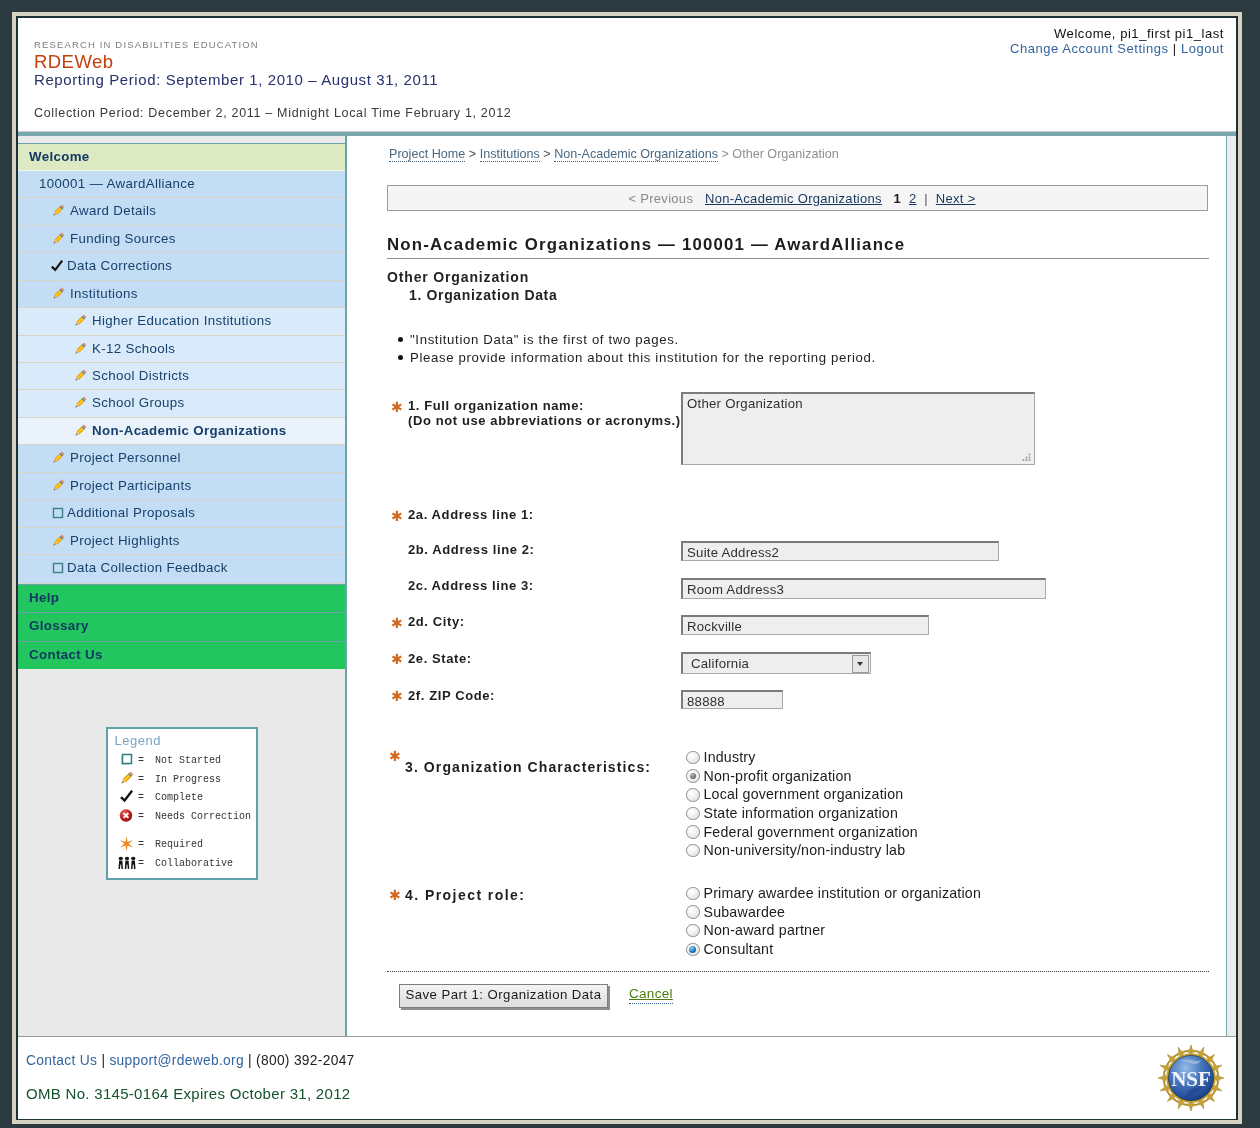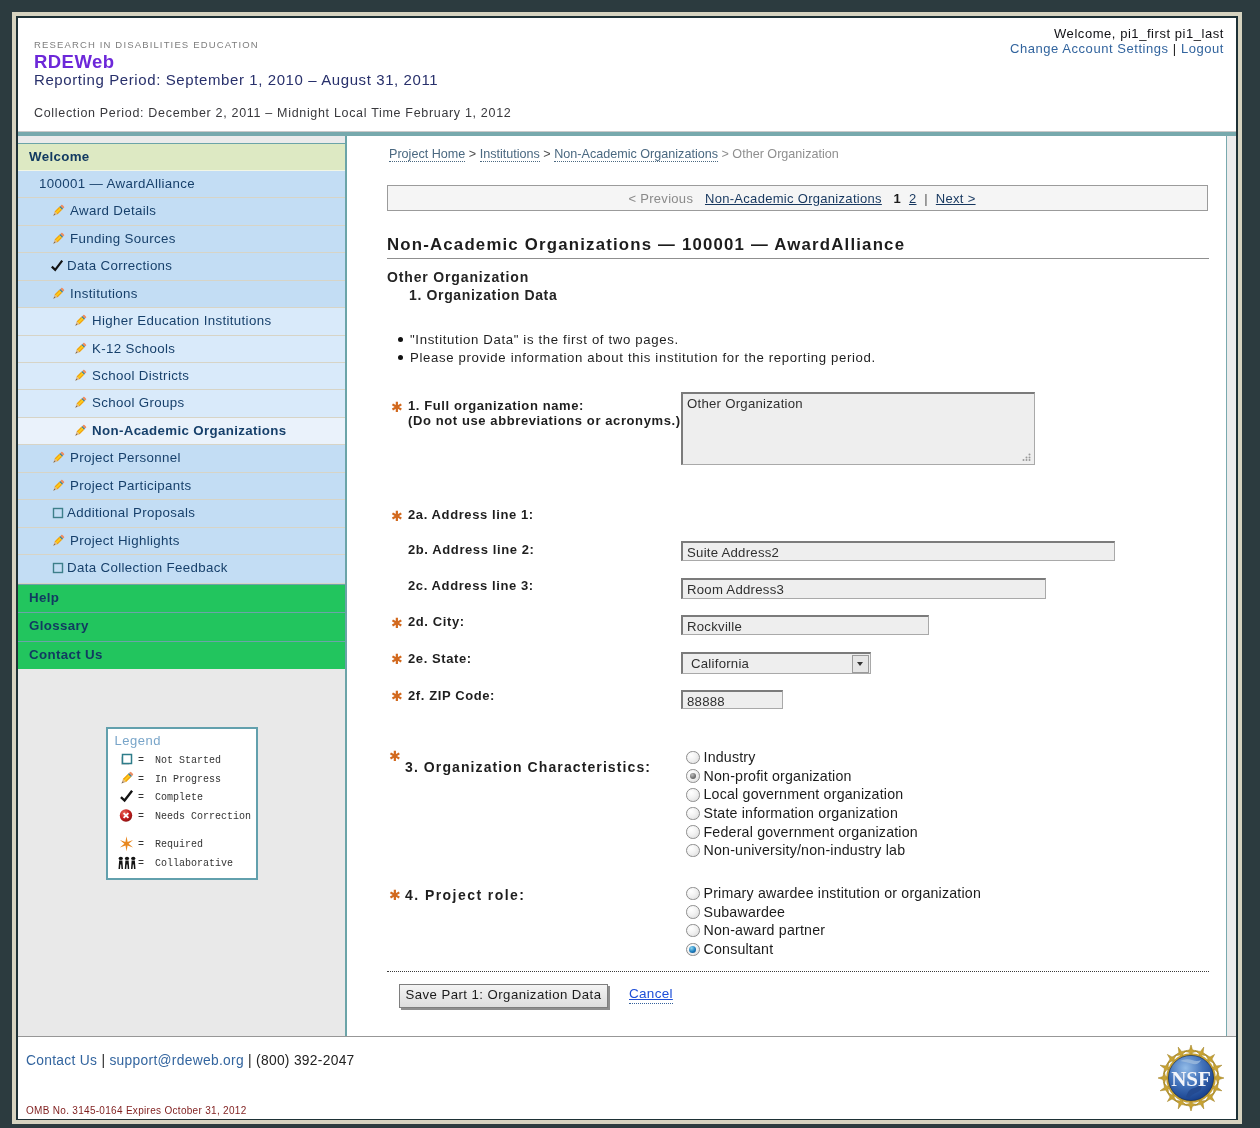--- a/index.html
+++ b/index.html
@@ -2,21 +2,21 @@
 <html><head>
 <meta charset="utf-8">
 <style>
 html,body{margin:0;padding:0;}
 body{width:1260px;height:1128px;background:#2c3b3f;font-family:"Liberation Sans",sans-serif;position:relative;overflow:hidden;}
 .outer{position:absolute;left:12px;top:12px;width:1230px;height:1112px;background:#d6d3c0;}
 .inner{position:absolute;left:4px;top:4px;width:1218px;height:1100px;border:2px solid #1e3136;background:#fff;box-sizing:content-box;}
 
 .hdr{position:absolute;left:0;top:0;width:1218px;height:113px;border-bottom:1px solid #c9c9c9;}
 .h-eyebrow{position:absolute;left:16px;top:21px;font-size:9.5px;letter-spacing:1.15px;color:#7d7d7d;}
-.h-logo{position:absolute;left:16px;top:33px;font-size:18.5px;font-weight:bold;letter-spacing:0.45px;color:#6d28d9;}
+.h-logo{position:absolute;left:16px;top:33px;font-size:18.5px;font-weight:normal;letter-spacing:0.45px;color:#c2410c;}
 .h-rep{position:absolute;left:16px;top:53px;font-size:15px;letter-spacing:0.6px;color:#28306b;}
 .h-col{position:absolute;left:16px;top:88px;font-size:12.5px;letter-spacing:0.68px;color:#38383c;}
 .h-right{position:absolute;right:12px;top:8px;text-align:right;font-size:13px;letter-spacing:0.55px;color:#101014;line-height:15px;}
 .h-right a{color:#32649e;text-decoration:none;}
 
 .tealrule{position:absolute;left:0;top:114px;width:1218px;height:3.5px;background:#77a9ad;}
 
 .bodyrow{position:absolute;left:0;top:118px;width:1218px;height:900px;}
 .sidebar{position:absolute;left:0;top:0;width:387px;height:900px;background:#e9e9e9;}
 .sb-cap{position:absolute;left:0;top:0;width:327px;height:6.5px;background:#ebebeb;border-bottom:1px solid #6ba4a8;}
@@ -53,33 +53,33 @@
 .tbox .tv{position:absolute;left:4px;top:2px;white-space:nowrap;}
 .grip{position:absolute;right:3px;bottom:3px;width:9px;height:8px;}
 .selarrow{position:absolute;top:1px;right:1px;width:17.5px;height:18px;background:#e6e6e6;border:1px solid #9b9b9b;box-sizing:border-box;}
 .selarrow:before{content:"";position:absolute;left:4px;top:6.5px;border-left:3.5px solid transparent;border-right:3.5px solid transparent;border-top:4.5px solid #333;}
 .radio{position:absolute;width:13.5px;height:13.5px;border-radius:50%;box-sizing:border-box;border:1px solid #8d8d8d;background:radial-gradient(circle at 35% 30%, #ffffff 0%, #f2f2f2 45%, #d9d9d9 100%);}
 .radio.on:before{content:"";position:absolute;left:2.8px;top:2.8px;width:6px;height:6px;border-radius:50%;background:radial-gradient(circle at 38% 32%, #bdbdbd, #6f6f6f 60%, #555 100%);}
 .radio.onb:before{content:"";position:absolute;left:2.3px;top:2.3px;width:7px;height:7px;border-radius:50%;background:radial-gradient(circle at 36% 30%, #8ed7f0, #1d7fc0 55%, #0c3a6e 100%);}
 .ropt{position:absolute;font-size:14.2px;letter-spacing:0.2px;color:#1c1c1c;}
 .dotrule{position:absolute;left:40px;top:852px;width:822px;border-top:1.5px dotted #3c3c3c;}
 .savebtn{position:absolute;left:52px;top:866px;width:209px;height:23.5px;box-sizing:border-box;border:1px solid #7e7e7e;background:linear-gradient(#f4f4f4,#dddddd);box-shadow:2px 2px 0 #8e8e8e;font-size:13.2px;letter-spacing:0.45px;color:#1b1b1b;text-align:center;line-height:20px;}
-.cancel{position:absolute;left:282px;top:869px;font-size:13.5px;letter-spacing:0.3px;color:#1d4ed8;text-decoration:underline;border-bottom:1px dotted #35619c;padding-bottom:2px;}
+.cancel{position:absolute;left:282px;top:869px;font-size:13.5px;letter-spacing:0.3px;color:#4d7c0f;text-decoration:underline;border-bottom:1px dotted #35619c;padding-bottom:2px;}
 
 .legend{position:absolute;left:88px;top:591px;width:152px;height:153px;background:#fff;border:2px solid #62a0ad;box-sizing:border-box;}
 .lg-title{position:absolute;left:6.5px;top:3.5px;font-size:13px;color:#79a5c9;letter-spacing:0.5px;}
 .lg-row{position:absolute;left:11px;font-family:"Liberation Mono",monospace;font-size:10px;color:#333;}
 .lg-row .eq{position:absolute;left:19px;top:0;}
 .lg-row .lab{position:absolute;left:36px;top:0;white-space:nowrap;}
 .lg-ico{position:absolute;left:0;top:-3px;width:15px;height:15px;}
 
 .footer{position:absolute;left:0;top:1018px;width:1218px;height:82px;border-top:1px solid #979797;background:#fff;}
 .f1{position:absolute;left:8px;top:16px;font-size:13.8px;letter-spacing:0.3px;color:#222;}
 .f1 a{color:#33659f;text-decoration:none;}
-.f2{position:absolute;left:8px;top:48px;font-size:10px;letter-spacing:0.3px;color:#7f1d1d;margin-top:20px;}
+.f2{position:absolute;left:8px;top:48px;font-size:15px;letter-spacing:0.3px;color:#14532d;}
 .nsf{position:absolute;left:1140px;top:8px;width:66px;height:66px;}
 </style>
 </head>
 <body>
 <svg width="0" height="0" style="position:absolute;">
 <defs>
 <g id="i-pen">
         <g transform="rotate(45 7 7)">
   <rect x="5.0" y="-0.4" width="4.0" height="2.3" rx="1" fill="#ef8e63"></rect>
   <rect x="5.0" y="1.8" width="4.0" height="1.5" fill="#47808d"></rect>
@@ -302,21 +302,21 @@
         <circle cx="1.5" cy="7" r="1" fill="#999"></circle>
               <circle cx="4.5" cy="7" r="1" fill="#999"></circle>
               <circle cx="7.5" cy="7" r="1" fill="#999"></circle>
       </svg>
     </div>
 
     <span class="req" style="left:44px;top:372px;">✱</span>
     <div class="flabel" style="left:61px;top:371.4px;">2a. Address line 1:</div>
 
     <div class="flabel" style="left:61px;top:406.4px;">2b. Address line 2:</div>
-    <div class="tbox" style="left:334px;top:404.8px;width:434px;height:20.5px;">
+    <div class="tbox" style="left:334px;top:404.8px;width:318px;height:20.5px;">
             <span class="tv">Suite Address2</span>
           </div>
 
     <div class="flabel" style="left:61px;top:442.4px;">2c. Address line 3:</div>
     <div class="tbox" style="left:334px;top:442.2px;width:365px;height:20.5px;">
             <span class="tv">Room Address3</span>
           </div>
 
     <span class="req" style="left:44px;top:478.5px;">✱</span>
     <div class="flabel" style="left:61px;top:477.9px;">2d. City:</div>

